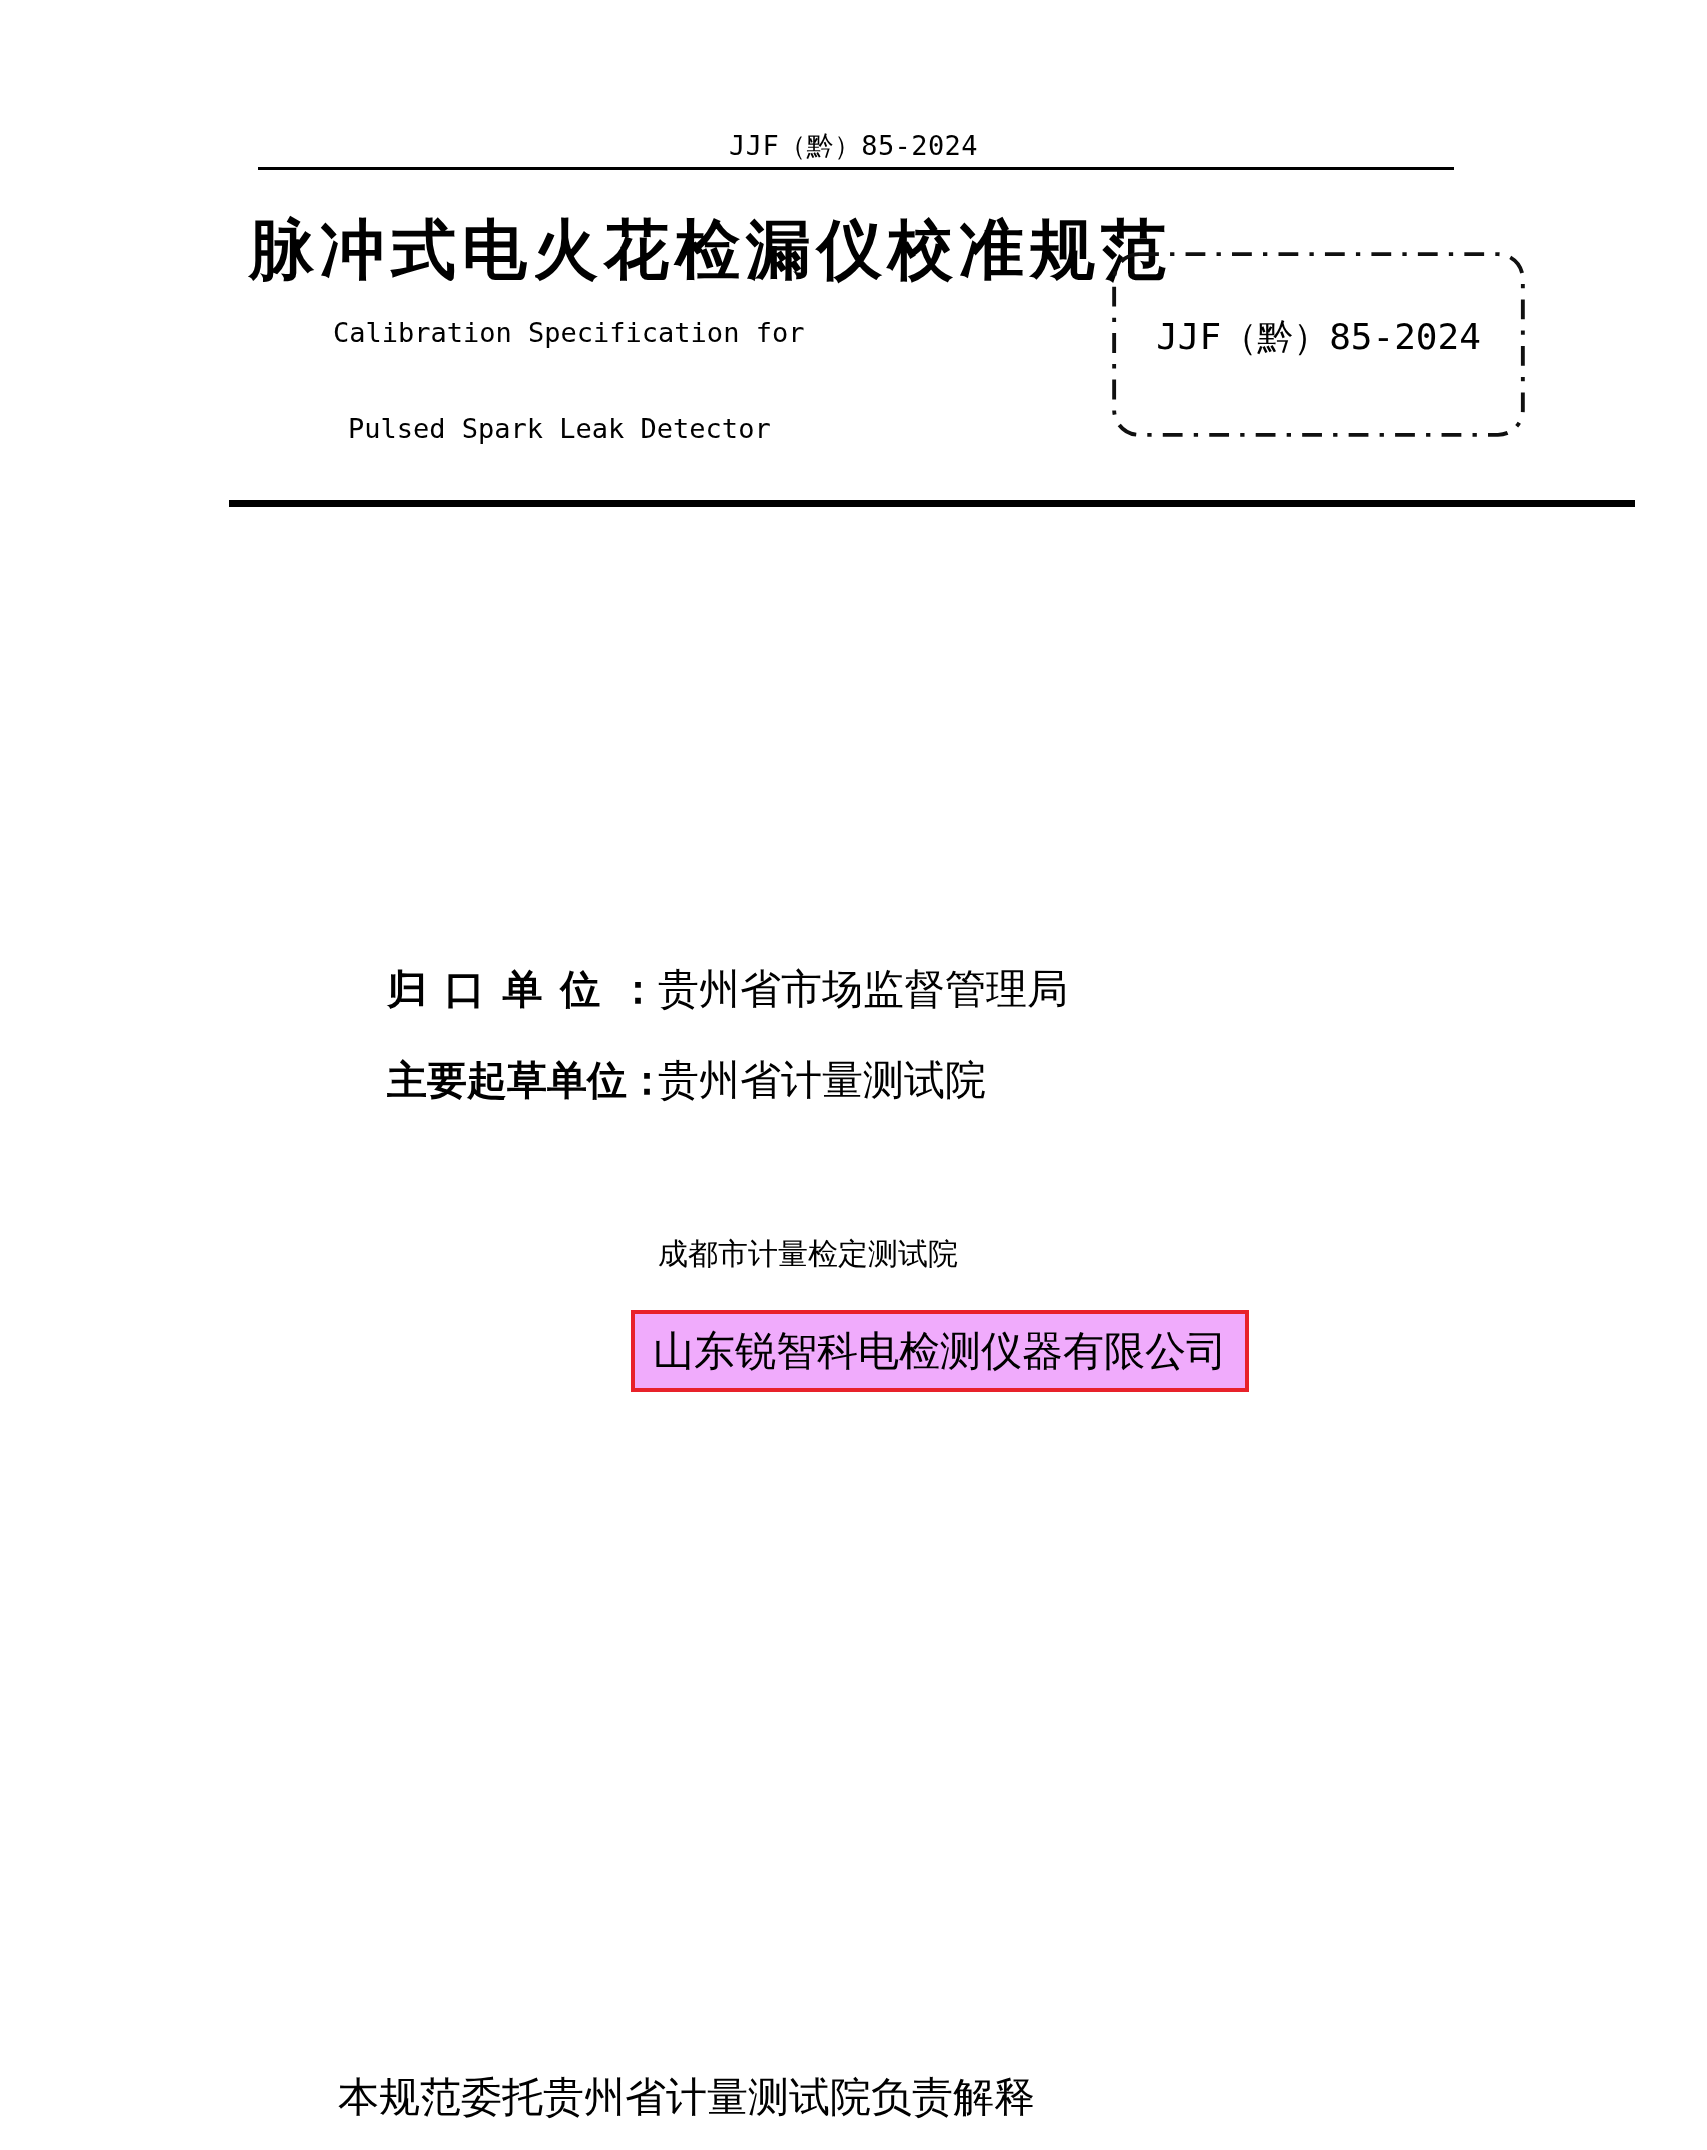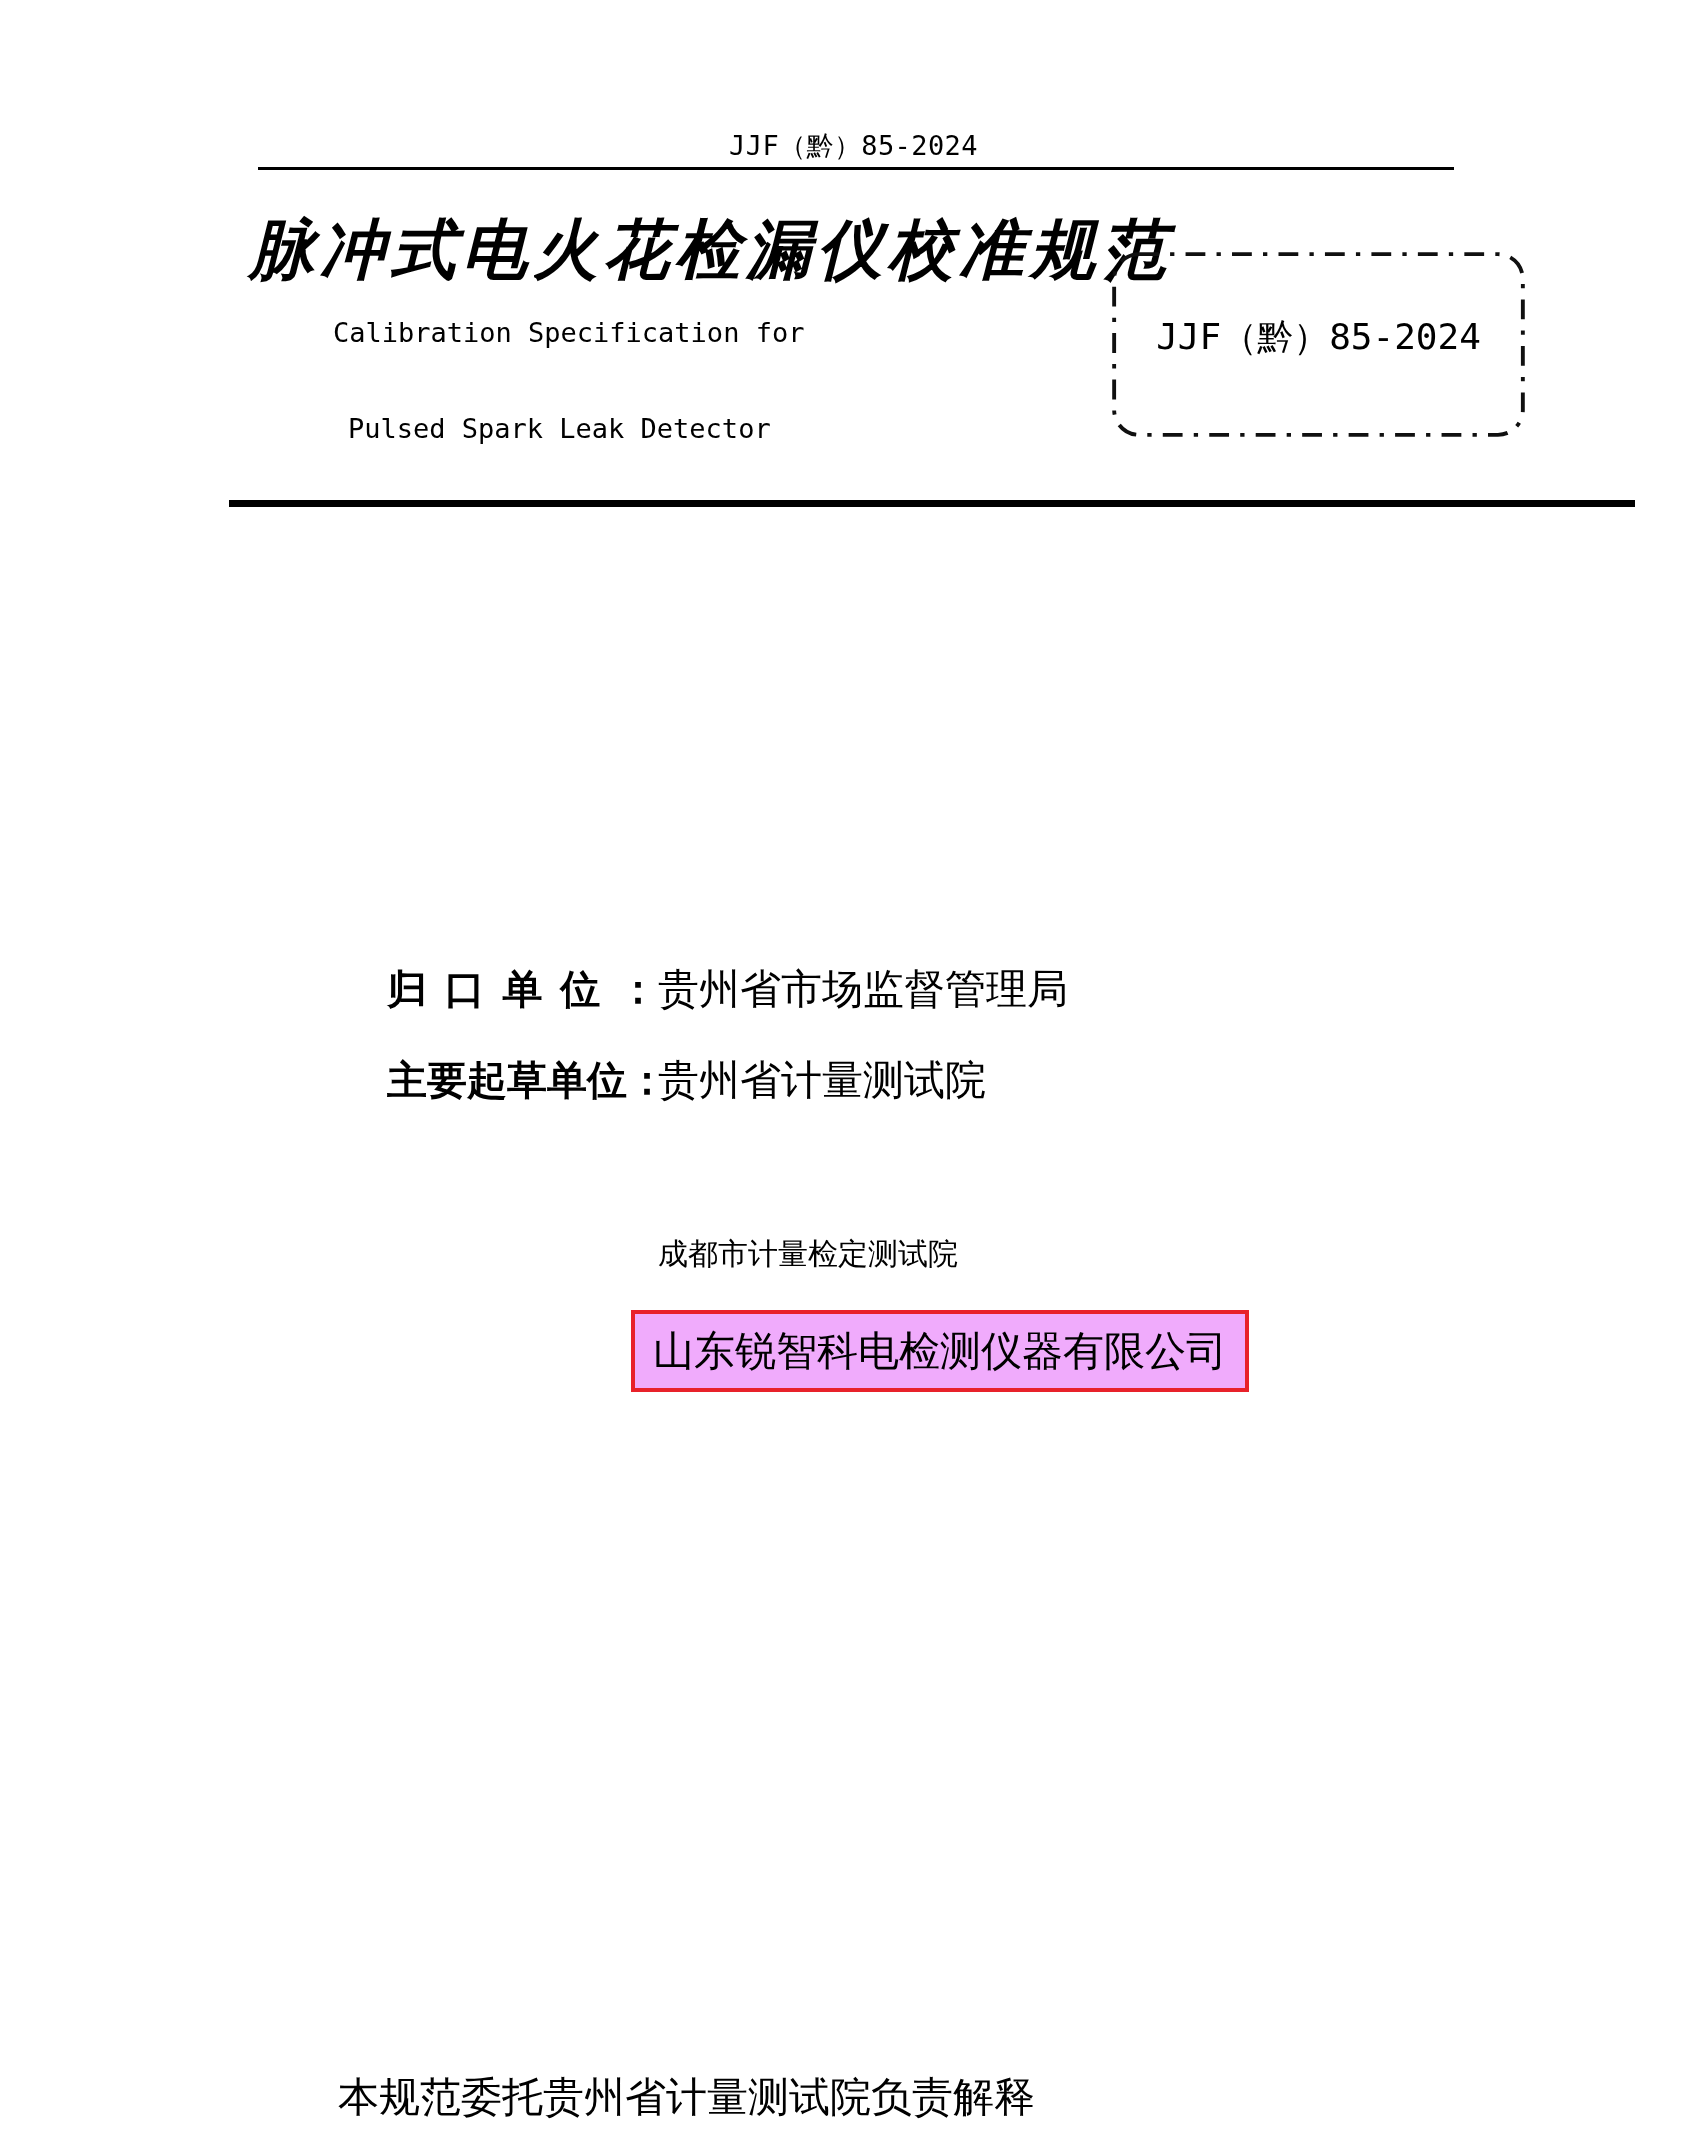--- a/index.html
+++ b/index.html
@@ -19,21 +19,20 @@
     text-align:center;font-size:27px;line-height:1;font-weight:500;
     letter-spacing:0.4px;
   }
   .thin-rule{
     position:absolute;left:258px;top:167px;width:1196px;height:3px;background:#000;
   }
   .doc-title{
     position:absolute;left:249px;top:217px;
     font-size:65px;line-height:1;font-weight:900;letter-spacing:6px;
     white-space:nowrap;
-    font-style:italic;
   }
   .dashed-box{
     position:absolute;left:1112px;top:252px;width:413px;height:185px;
   }
   .dashed-box svg{position:absolute;left:0;top:0;}
   .dashed-box .code{
     position:absolute;left:0;top:0;width:100%;height:100%;
     display:flex;align-items:center;justify-content:center;
     padding-bottom:14.6px;box-sizing:border-box;
     font-size:36px;line-height:1;white-space:nowrap;

